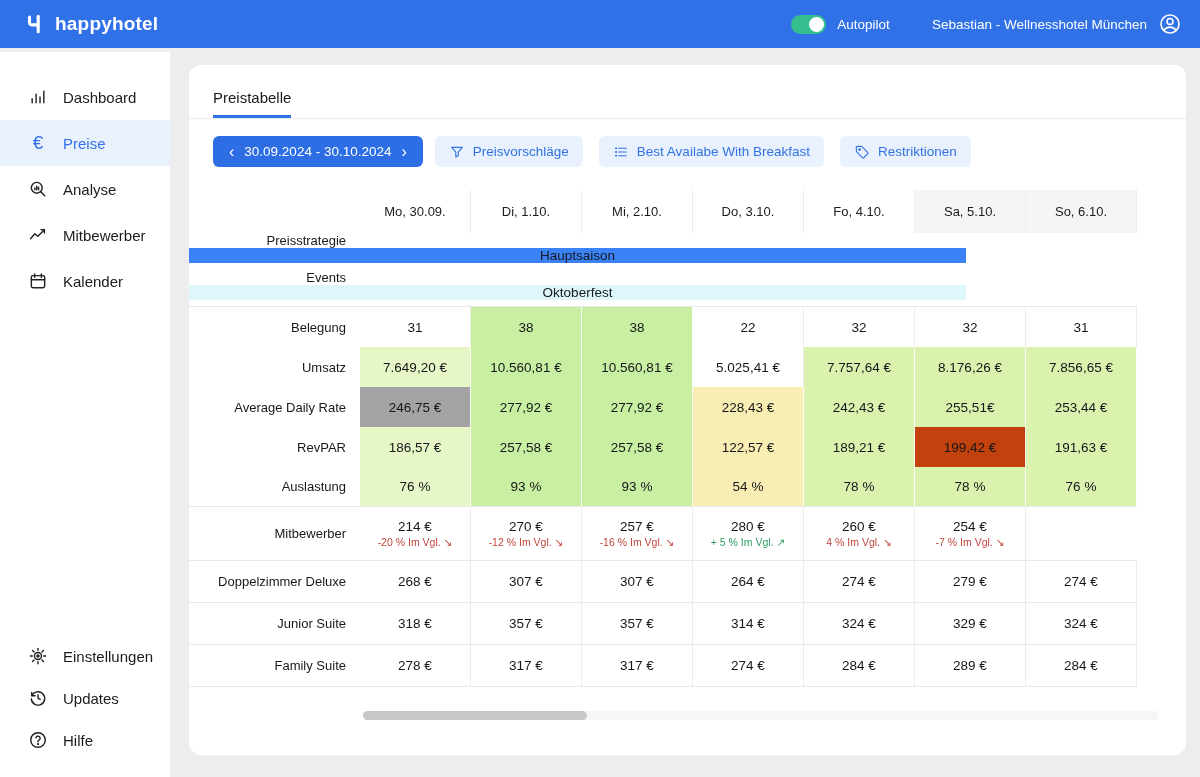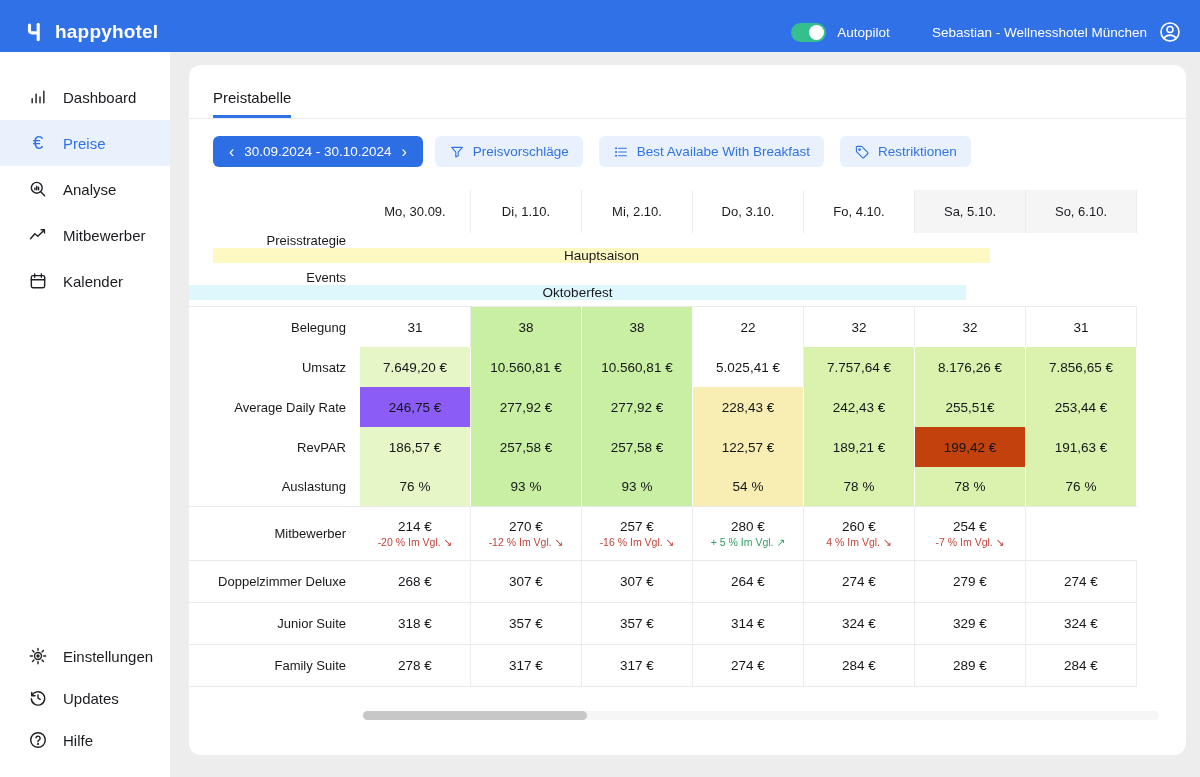--- a/index.html
+++ b/index.html
@@ -1,20 +1,20 @@
 <!DOCTYPE html>
 <html><head>
 <meta charset="utf-8">
 <style>
   * { margin:0; padding:0; box-sizing:border-box; }
   html,body { width:1200px; height:777px; overflow:hidden; }
   body { font-family:"Liberation Sans", sans-serif; background:#ecedec; position:relative; color:#15171a; }
 
   
-  .header { position:absolute; top:0; left:0; width:1200px; height:64px; background:#3171e8;
+  .header { position:absolute; top:0; left:0; width:1200px; height:48px; background:#3171e8;
             display:flex; align-items:center; justify-content:space-between; padding:0 18px 0 24px; }
   .logo { display:flex; align-items:center; gap:9px; color:#fff; cursor:pointer; }
   .logo-mark { width:22px; height:22px; display:inline-flex; }
   .logo-text { font-size:19px; font-weight:700; letter-spacing:.2px; }
   .header-right { display:flex; align-items:center; gap:42px; color:#fff; }
   .autopilot { display:flex; align-items:center; gap:11px; font-size:13.5px; }
   .toggle { width:35px; height:19px; border-radius:10px; background:#35bf8f; position:relative; cursor:pointer; display:inline-block; }
   .toggle .knob { position:absolute; right:2px; top:2px; width:15px; height:15px; border-radius:50%; background:#fff; }
   .user { display:flex; align-items:center; gap:11px; font-size:13.5px; cursor:pointer; }
   .icon24 { width:24px; height:24px; display:inline-flex; }
@@ -243,21 +243,21 @@
           <div class="tcell">Mo, 30.09.</div>
           <div class="tcell">Di, 1.10.</div>
           <div class="tcell">Mi, 2.10.</div>
           <div class="tcell">Do, 3.10.</div>
           <div class="tcell">Fo, 4.10.</div>
           <div class="tcell weekend">Sa, 5.10.</div>
           <div class="tcell weekend">So, 6.10.</div>
         </div>
         <div class="trow banner-row">
           <div class="tlabel">Preisstrategie</div>
-          <div class="band" style="background: #fef9c3; border-bottom: 2px solid rgb(255, 255, 255); margin-left: 24px;">Hauptsaison</div>
+          <div class="band" style="background: #3b82f6; border-bottom: 2px solid rgb(255, 255, 255);">Hauptsaison</div>
         </div>
         <div class="trow banner-row row-sep">
           <div class="tlabel">Events</div>
           <div class="band" style="background: rgb(222, 247, 253);">Oktoberfest</div>
         </div>
         <div class="trow kpi">
           <div class="tlabel">Belegung</div>
           <div class="tcell">31</div>
           <div class="tcell colored" style="background: rgb(201, 239, 162);">38</div>
           <div class="tcell colored" style="background: rgb(201, 239, 162);">38</div>
@@ -271,21 +271,21 @@
           <div class="tcell colored" style="background: rgb(230, 246, 198);">7.649,20 €</div>
           <div class="tcell colored" style="background: rgb(201, 239, 162);">10.560,81 €</div>
           <div class="tcell colored" style="background: rgb(201, 239, 162);">10.560,81 €</div>
           <div class="tcell">5.025,41 €</div>
           <div class="tcell colored" style="background: rgb(218, 242, 174);">7.757,64 €</div>
           <div class="tcell colored" style="background: rgb(218, 242, 174);">8.176,26 €</div>
           <div class="tcell colored" style="background: rgb(218, 242, 174);">7.856,65 €</div>
         </div>
         <div class="trow kpi">
           <div class="tlabel">Average Daily Rate</div>
-          <div class="tcell colored" style="background: #8b5cf6;">246,75 €</div>
+          <div class="tcell colored" style="background: #a3a3a3;">246,75 €</div>
           <div class="tcell colored" style="background: rgb(201, 239, 162);">277,92 €</div>
           <div class="tcell colored" style="background: rgb(201, 239, 162);">277,92 €</div>
           <div class="tcell colored" style="background: rgb(248, 237, 178);">228,43 €</div>
           <div class="tcell colored" style="background: rgb(218, 242, 174);">242,43 €</div>
           <div class="tcell colored" style="background: rgb(218, 242, 174);">255,51€</div>
           <div class="tcell colored" style="background: rgb(218, 242, 174);">253,44 €</div>
         </div>
         <div class="trow kpi">
           <div class="tlabel">RevPAR</div>
           <div class="tcell colored" style="background: rgb(230, 246, 198);">186,57 €</div>

